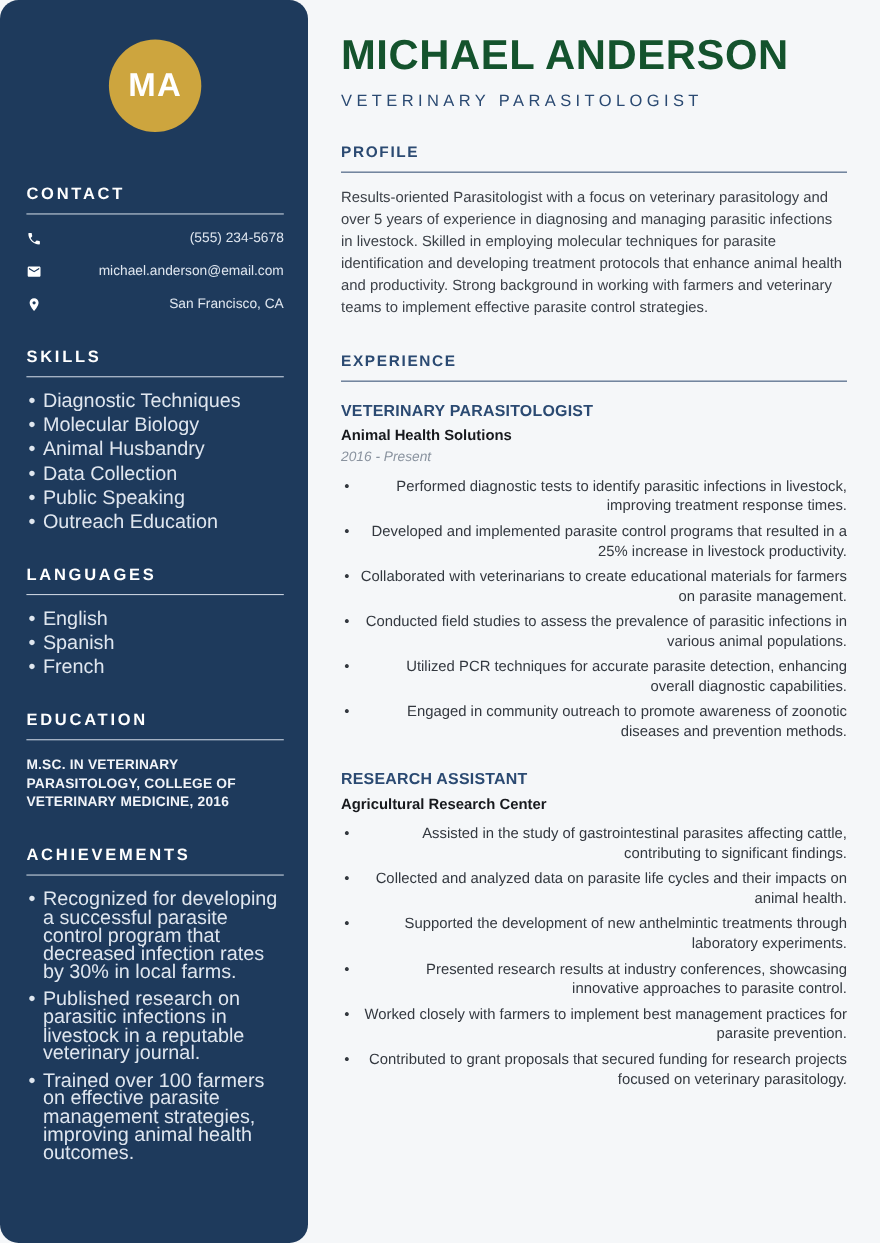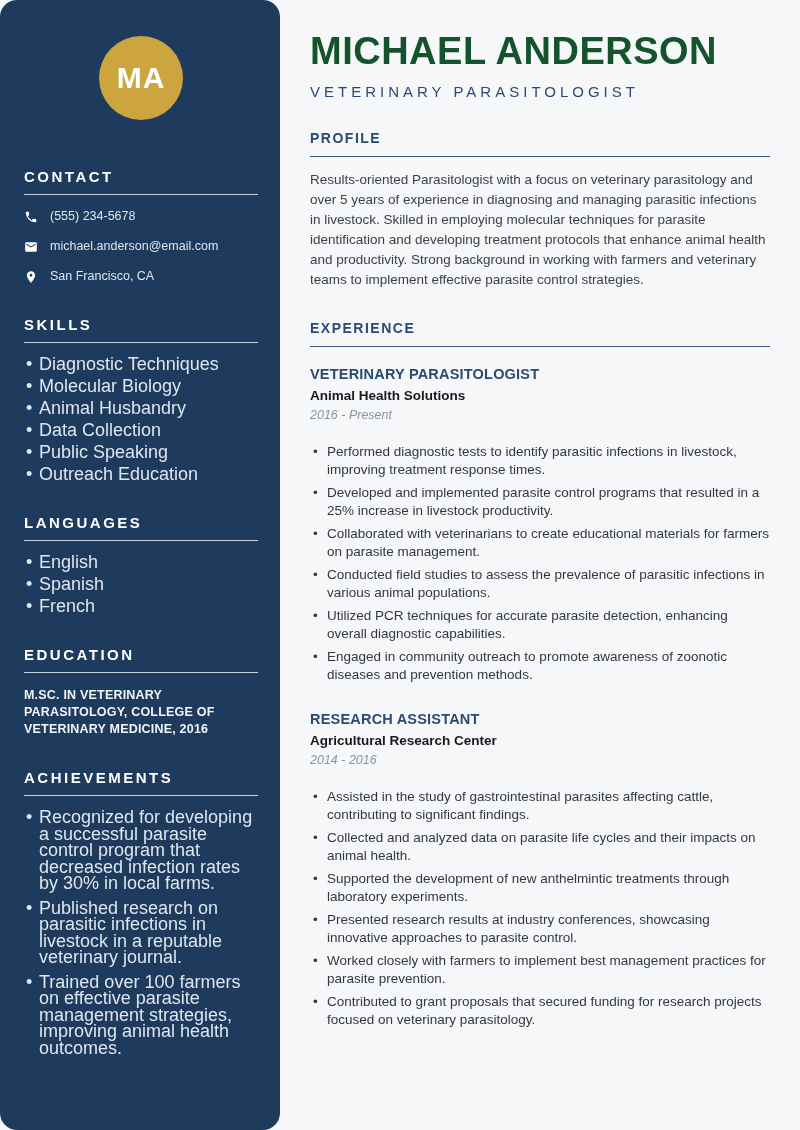--- a/index.html
+++ b/index.html
@@ -34,21 +34,21 @@
   .side-heading {
     font-size: 15px; font-weight: bold; color: #ffffff;
     letter-spacing: 2.5px;
     padding-bottom: 9px;
     border-bottom: 1px solid #c6cfdc;
   }
   .contact-rows { margin-top: 6px; }
   .contact-row {
     display: flex; align-items: center; gap: 12px;
     margin-top: 13px;
-    font-size: 12.5px; line-height: 17px;
+    font-size: 12.5px; line-height: 17px; justify-content: space-between;
   }
   .contact-row svg { width: 14px; height: 14px; fill: #ffffff; flex-shrink: 0; }
   .side-list { list-style: none; margin-top: 13px; }
   .side-list li {
     position: relative; padding-left: 15px;
     font-size: 18px; line-height: 17px;
     margin-bottom: 5px;
   }
   .side-list li::before { content: "•"; position: absolute; left: 2px; }
   .edu-text {
@@ -80,21 +80,21 @@
   }
   .profile-text {
     margin-top: 13px;
     font-size: 13.5px; line-height: 20px; color: #3c4148;
   }
   .job { margin-top: 19px; }
   .job + .job { margin-top: 27px; }
   .job-role { font-size: 14.5px; font-weight: bold; color: #2b4a72; letter-spacing: 0.2px; }
   .job-company { margin-top: 6px; font-size: 13.5px; font-weight: bold; color: #17191d; }
   .job-dates { margin-top: 5px; font-size: 12.5px; font-style: italic; color: #8a939f; }
-  .job-bullets { list-style: none; margin-top: 21px; }
+  .job-bullets { list-style: none; margin-top: 11px; text-align: right; }
   .job-bullets li {
     position: relative; padding-left: 17px;
     font-size: 13.5px; line-height: 18px; color: #33383f;
     margin-bottom: 5px;
   }
   .job-bullets li::before { content: "•"; position: absolute; left: 3px; }
 </style>
 </head>
 <body>
 
@@ -191,21 +191,20 @@
           <li>Collaborated with veterinarians to create educational materials for farmers on parasite management.</li>
           <li>Conducted field studies to assess the prevalence of parasitic infections in various animal populations.</li>
           <li>Utilized PCR techniques for accurate parasite detection, enhancing overall diagnostic capabilities.</li>
           <li>Engaged in community outreach to promote awareness of zoonotic diseases and prevention methods.</li>
         </ul>
     </div>
 
     <div class="job">
       <div class="job-role">RESEARCH ASSISTANT</div>
       <div class="job-company">Agricultural Research Center</div>
-      <div class="job-dates">2014 - 2016</div>
       <ul class="job-bullets">
 
       <li>Assisted in the study of gastrointestinal parasites affecting cattle, contributing to significant findings.</li>
           <li>Collected and analyzed data on parasite life cycles and their impacts on animal health.</li>
           <li>Supported the development of new anthelmintic treatments through laboratory experiments.</li>
           <li>Presented research results at industry conferences, showcasing innovative approaches to parasite control.</li>
           <li>Worked closely with farmers to implement best management practices for parasite prevention.</li>
           <li>Contributed to grant proposals that secured funding for research projects focused on veterinary parasitology.</li>
         </ul>
     </div>

